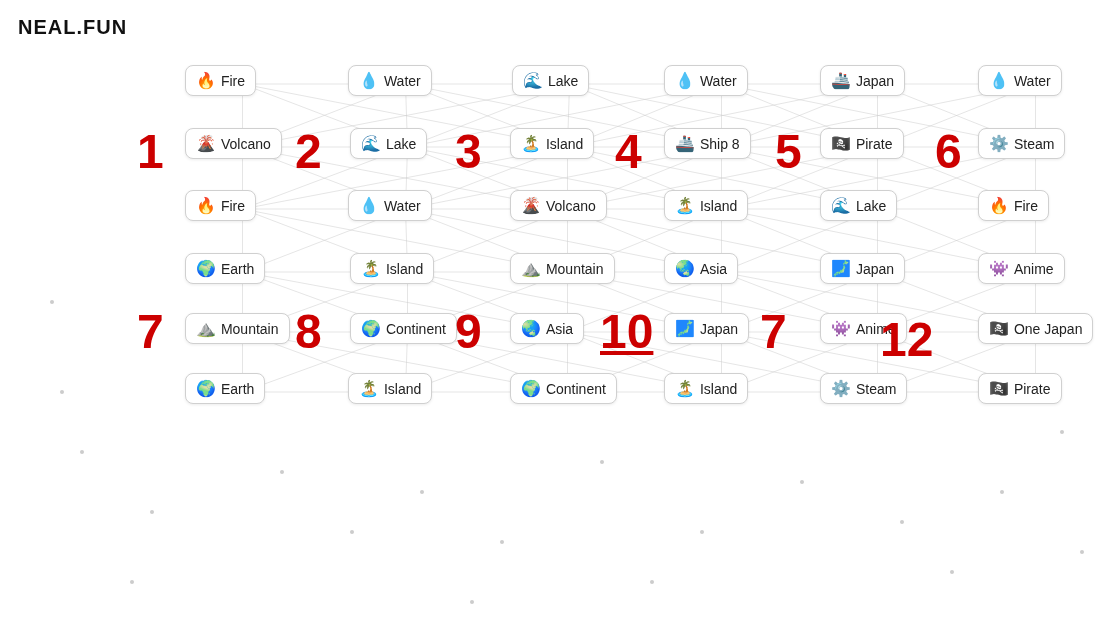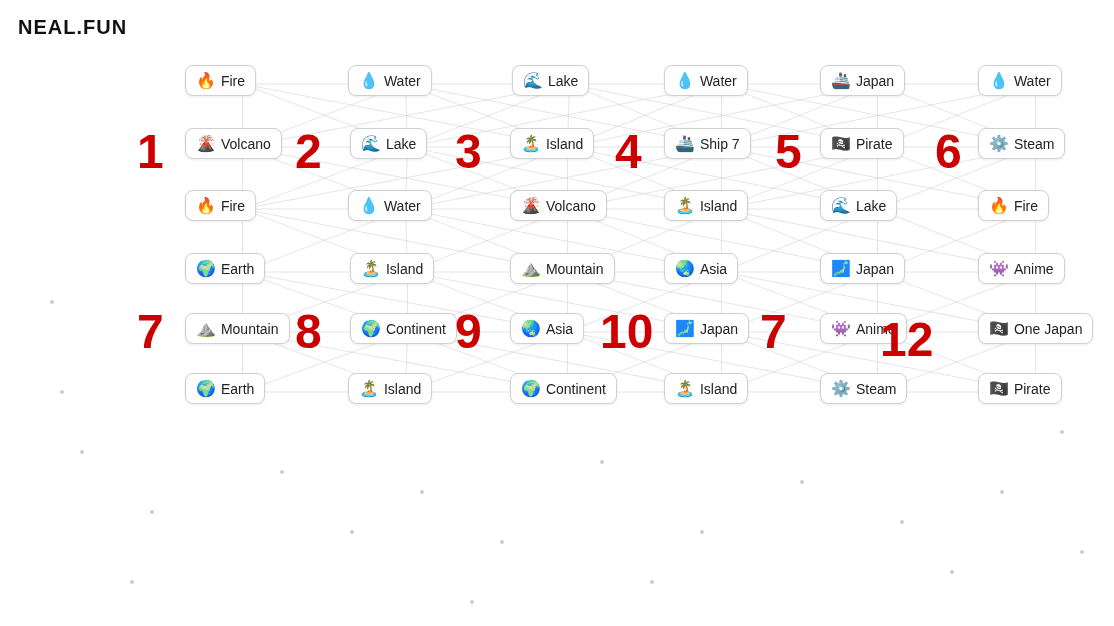--- a/index.html
+++ b/index.html
@@ -248,21 +248,21 @@
 <div id="cols-container">
     <div class="col-num" style="left: 137px; top: 128px;">1</div>
     <div class="col-num" style="left: 295px; top: 128px;">2</div>
     <div class="col-num" style="left: 455px; top: 128px;">3</div>
     <div class="col-num" style="left: 615px; top: 128px;">4</div>
     <div class="col-num" style="left: 775px; top: 128px;">5</div>
     <div class="col-num" style="left: 935px; top: 128px;">6</div>
     <div class="col-num" style="left: 137px; top: 308px;">7</div>
     <div class="col-num" style="left: 295px; top: 308px;">8</div>
     <div class="col-num" style="left: 455px; top: 308px;">9</div>
-    <div class="col-num" style="left: 600px; top: 308px;">10</div>
+    <div class="col-num" style="left: 600px; top: 308px; text-decoration: underline;">10</div>
     <div class="col-num" style="left: 760px; top: 308px;">7</div>
     <div class="col-num" style="left: 880px; top: 308px; margin-top: 8px;">12</div>
   </div>
 
 <div id="tiles-container">
     <div class="tile" style="left: 185px; top: 65px;">
       <span class="emoji">🔥</span>
       <span>Fire</span>
     </div>
     <div class="tile" style="left: 348px; top: 65px;">
@@ -292,21 +292,21 @@
     <div class="tile" style="left: 350px; top: 128px;">
       <span class="emoji">🌊</span>
       <span>Lake</span>
     </div>
     <div class="tile" style="left: 510px; top: 128px;">
       <span class="emoji">🏝️</span>
       <span>Island</span>
     </div>
     <div class="tile" style="left: 664px; top: 128px;">
       <span class="emoji">🚢</span>
-      <span>Ship 7</span>
+      <span>Ship 8</span>
     </div>
     <div class="tile" style="left: 820px; top: 128px;">
       <span class="emoji">🏴‍☠️</span>
       <span>Pirate</span>
     </div>
     <div class="tile" style="left: 978px; top: 128px;">
       <span class="emoji">⚙️</span>
       <span>Steam</span>
     </div>
     <div class="tile" style="left: 185px; top: 190px;">

